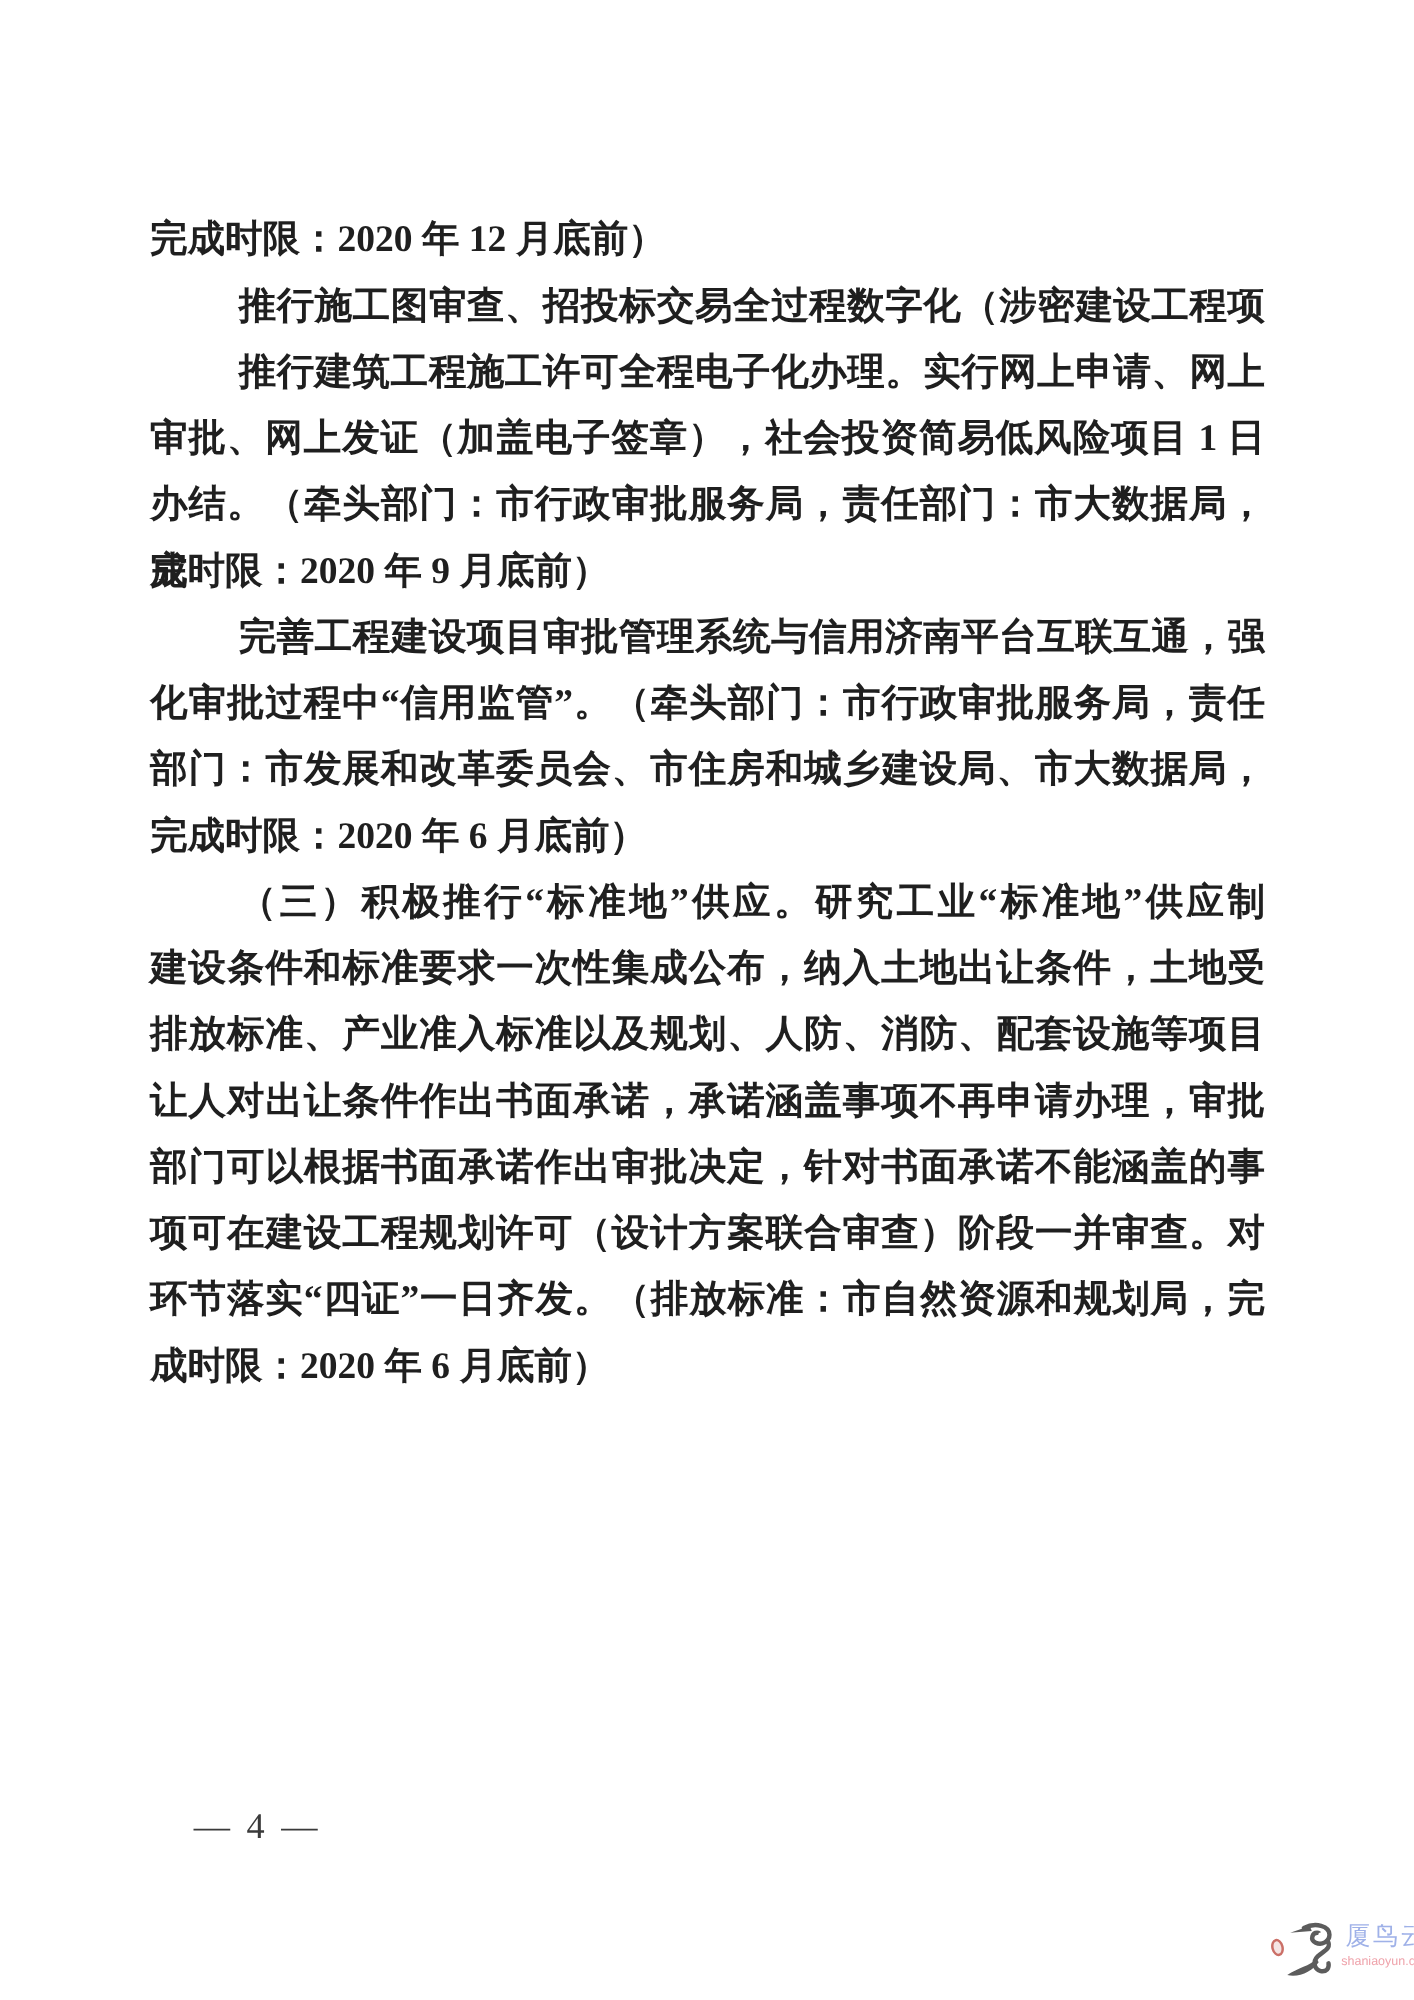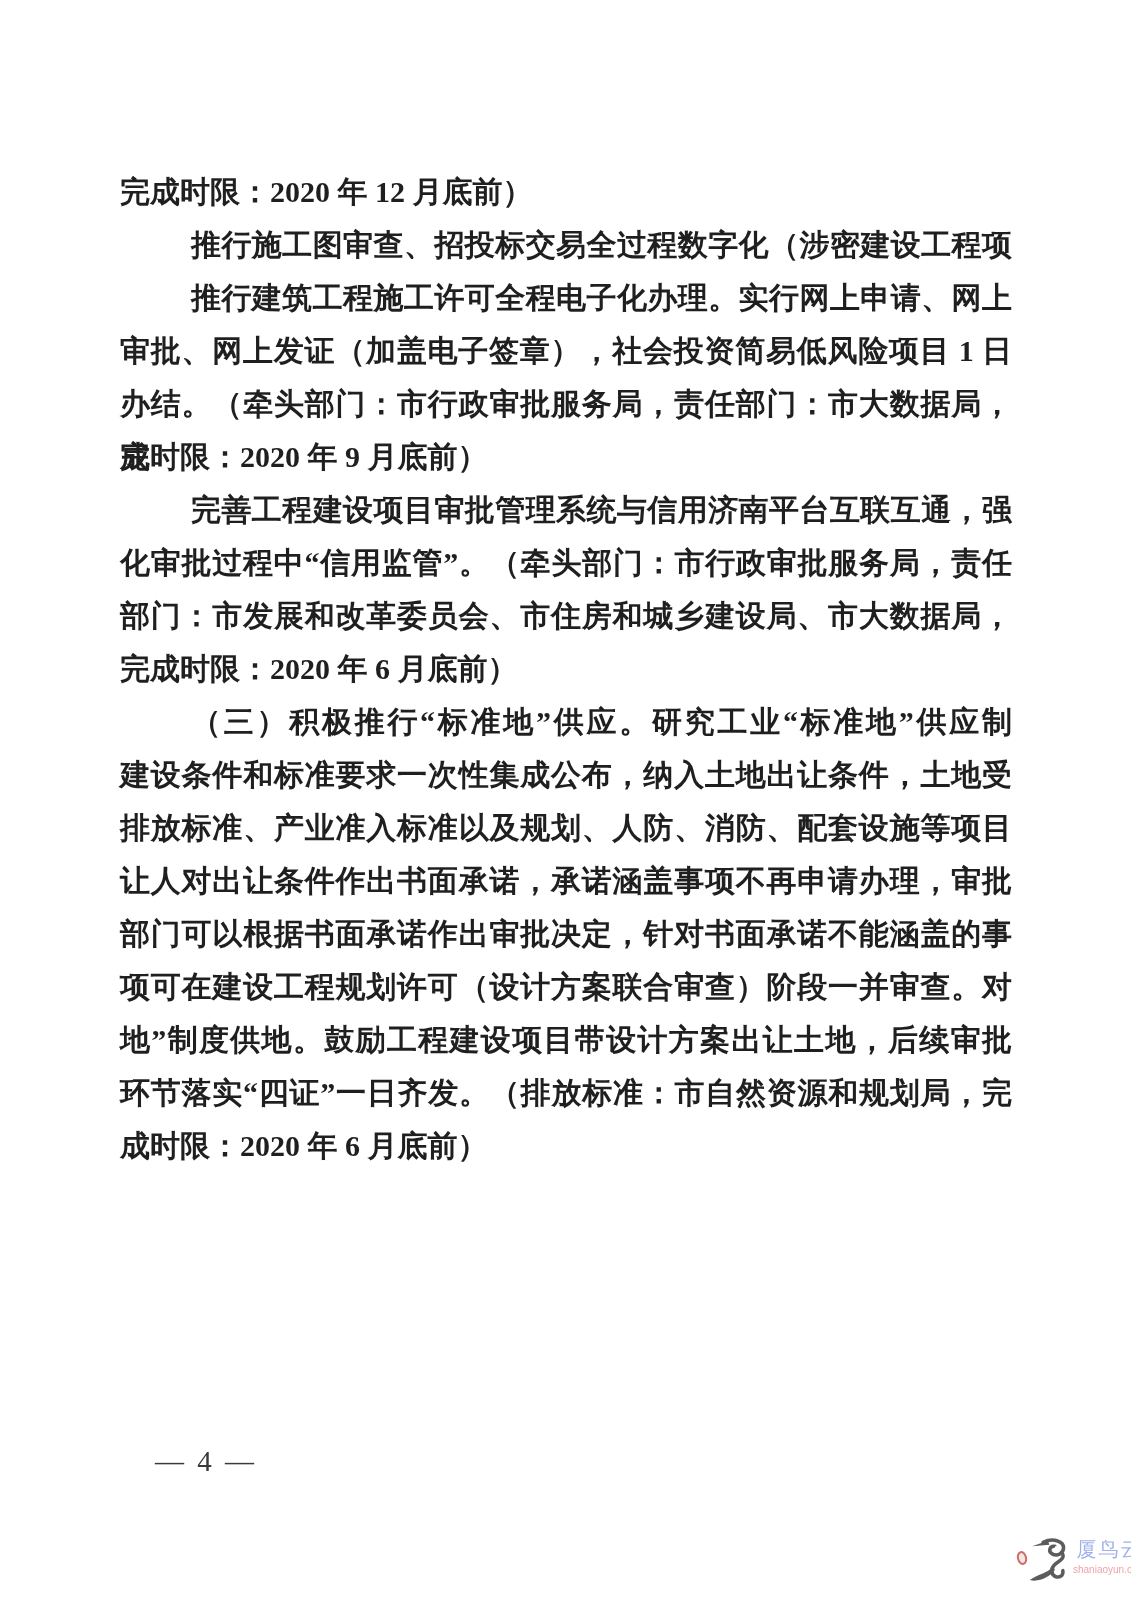--- a/index.html
+++ b/index.html
@@ -115,21 +115,20 @@
       <div class="line fill indent">完善工程建设项目审批管理系统与信用济南平台互联互通，强</div>
       <div class="line fill">化审批过程中“信用监管”。（牵头部门：市行政审批服务局，责任</div>
       <div class="line fill">部门：市发展和改革委员会、市住房和城乡建设局、市大数据局，</div>
       <div class="line">完成时限：2020 年 6 月底前）</div>
       <div class="line fill indent">（三）积极推行“标准地”供应。研究工业“标准地”供应制</div>
       <div class="line fill">建设条件和标准要求一次性集成公布，纳入土地出让条件，土地受</div>
       <div class="line fill">排放标准、产业准入标准以及规划、人防、消防、配套设施等项目</div>
       <div class="line fill">让人对出让条件作出书面承诺，承诺涵盖事项不再申请办理，审批</div>
       <div class="line fill">部门可以根据书面承诺作出审批决定，针对书面承诺不能涵盖的事</div>
       <div class="line fill">项可在建设工程规划许可（设计方案联合审查）阶段一并审查。对</div>
-      <div class="line fill">地”制度供地。鼓励工程建设项目带设计方案出让土地，后续审批</div>
       <div class="line fill">环节落实“四证”一日齐发。（排放标准：市自然资源和规划局，完</div>
       <div class="line">成时限：2020 年 6 月底前）</div>
     </main>
 
   <div class="page-number">— 4 —</div>
 
   <div class="watermark">
     <span class="seal"></span>
     <svg class="bird" width="44" height="58" viewBox="0 0 56 62" fill="none">
 

